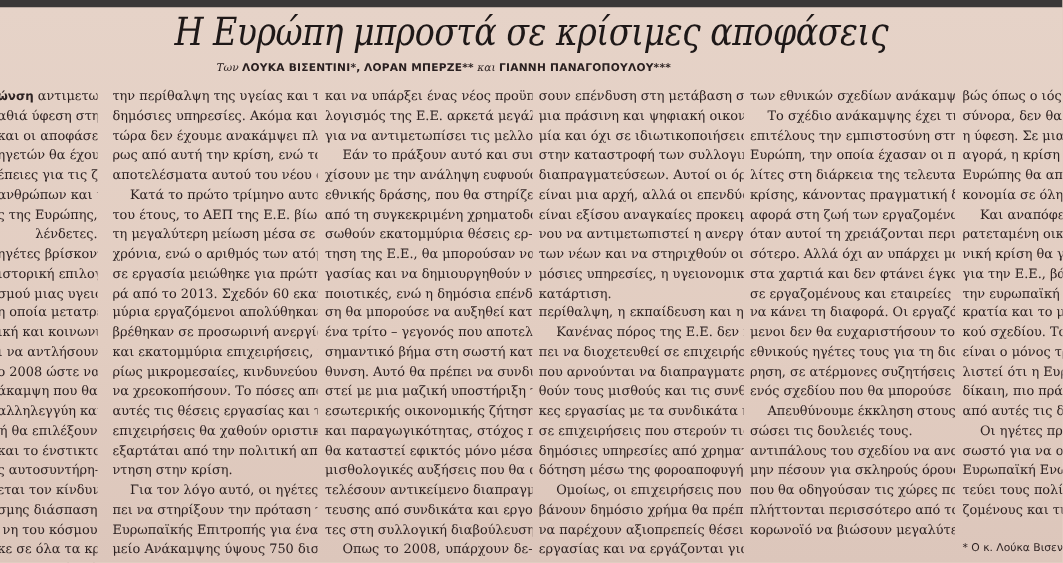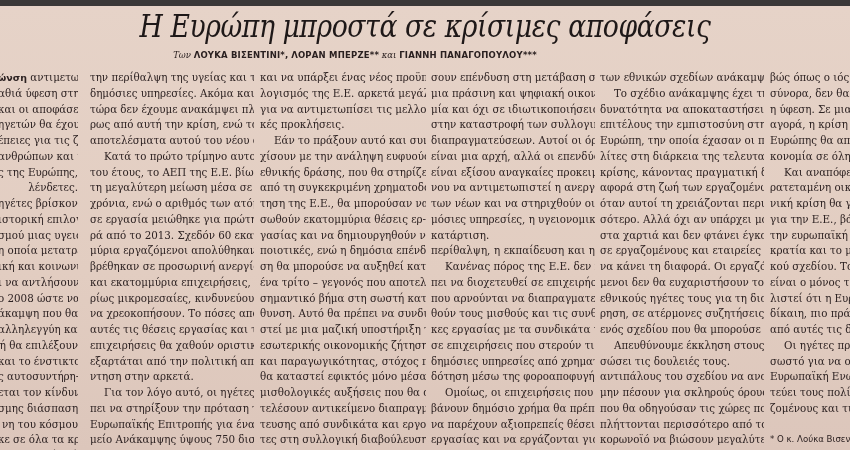--- a/index.html
+++ b/index.html
@@ -101,37 +101,36 @@
     <span class="line">σε εργασία μειώθηκε για πρώτη φο-</span>
     <span class="line">ρά από το 2013. Σχεδόν 60 εκατομ-</span>
     <span class="line">μύρια εργαζόμενοι απολύθηκαν ή</span>
     <span class="line">βρέθηκαν σε προσωρινή ανεργία</span>
     <span class="line">και εκατομμύρια επιχειρήσεις, κυ-</span>
     <span class="line">ρίως μικρομεσαίες, κινδυνεύουν</span>
     <span class="line">να χρεοκοπήσουν. Το πόσες από</span>
     <span class="line">αυτές τις θέσεις εργασίας και τις</span>
     <span class="line">επιχειρήσεις θα χαθούν οριστικά</span>
     <span class="line">εξαρτάται από την πολιτική απά-</span>
-    <span class="line last">ντηση στην αρκετά.</span>
+    <span class="line last">ντηση στην κρίση.</span>
     <span class="line" style="text-indent: 14px;">Για τον λόγο αυτό, οι ηγέτες πρέ-</span>
     <span class="line">πει να στηρίξουν την πρόταση της</span>
     <span class="line">Ευρωπαϊκής Επιτροπής για ένα Τα-</span>
     <span class="line">μείο Ανάκαμψης ύψους 750 δισ.,</span>
   </div>
 <div class="col c2">
     <span class="line">και να υπάρξει ένας νέος προϋπο-</span>
     <span class="line">λογισμός της Ε.Ε. αρκετά μεγάλος</span>
     <span class="line">για να αντιμετωπίσει τις μελλοντι-</span>
-    <span class="line last">κές προκλήσεις.</span>
     <span class="line" style="text-indent: 14px;">Εάν το πράξουν αυτό και συνε-</span>
     <span class="line">χίσουν με την ανάληψη ευφυούς</span>
     <span class="line">εθνικής δράσης, που θα στηρίζεται</span>
     <span class="line">από τη συγκεκριμένη χρηματοδό-</span>
+    <span class="line">σωθούν εκατομμύρια θέσεις ερ-</span>
     <span class="line">τηση της Ε.Ε., θα μπορούσαν να</span>
-    <span class="line">σωθούν εκατομμύρια θέσεις ερ-</span>
     <span class="line">γασίας και να δημιουργηθούν νέες</span>
     <span class="line">ποιοτικές, ενώ η δημόσια επένδυ-</span>
     <span class="line">ση θα μπορούσε να αυξηθεί κατά</span>
     <span class="line">ένα τρίτο – γεγονός που αποτελεί</span>
     <span class="line">σημαντικό βήμα στη σωστή κατεύ-</span>
     <span class="line">θυνση. Αυτό θα πρέπει να συνδυα-</span>
     <span class="line">στεί με μια μαζική υποστήριξη της</span>
     <span class="line">εσωτερικής οικονομικής ζήτησης</span>
     <span class="line">και παραγωγικότητας, στόχος που</span>
     <span class="line">θα καταστεί εφικτός μόνο μέσα από</span>
@@ -163,21 +162,20 @@
     <span class="line">δημόσιες υπηρεσίες από χρηματο-</span>
     <span class="line">δότηση μέσω της φοροαποφυγής</span>
     <span class="line" style="text-indent: 14px;">Ομοίως, οι επιχειρήσεις που λαμ-</span>
     <span class="line">βάνουν δημόσιο χρήμα θα πρέπει</span>
     <span class="line">να παρέχουν αξιοπρεπείς θέσεις</span>
     <span class="line">εργασίας και να εργάζονται για την</span>
   </div>
 <div class="col c4">
     <span class="line last">των εθνικών σχεδίων ανάκαμψης.</span>
     <span class="line" style="text-indent: 14px;">Το σχέδιο ανάκαμψης έχει τη</span>
-    <span class="line">δυνατότητα να αποκαταστήσει</span>
     <span class="line">επιτέλους την εμπιστοσύνη στην</span>
     <span class="line">Ευρώπη, την οποία έχασαν οι πο-</span>
     <span class="line">λίτες στη διάρκεια της τελευταίας</span>
     <span class="line">κρίσης, κάνοντας πραγματική δι-</span>
     <span class="line">αφορά στη ζωή των εργαζομένων</span>
     <span class="line">όταν αυτοί τη χρειάζονται περισ-</span>
     <span class="line">σότερο. Αλλά όχι αν υπάρχει μόνο</span>
     <span class="line">στα χαρτιά και δεν φτάνει έγκαιρα</span>
     <span class="line">σε εργαζομένους και εταιρείες για</span>
     <span class="line">να κάνει τη διαφορά. Οι εργαζό-</span>

